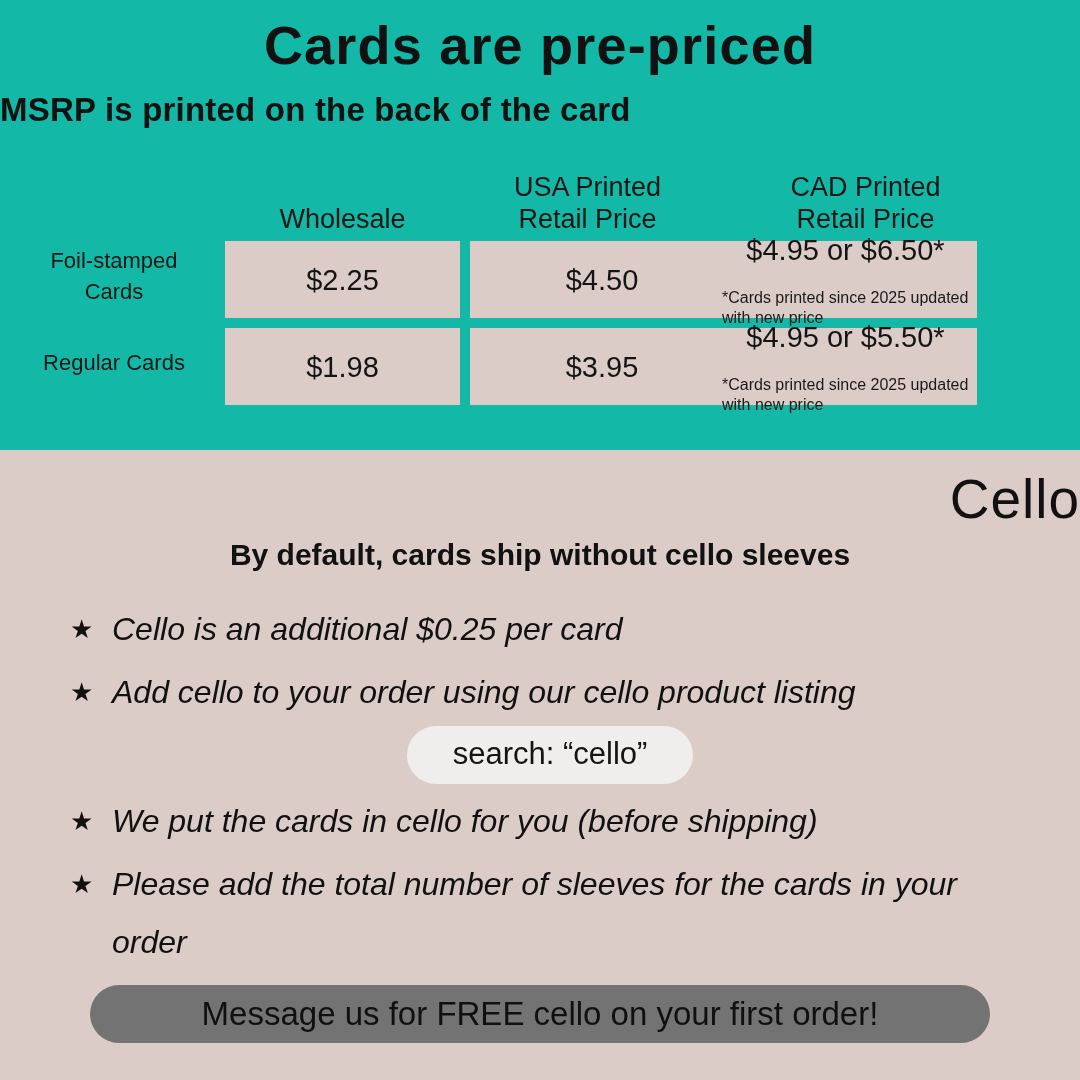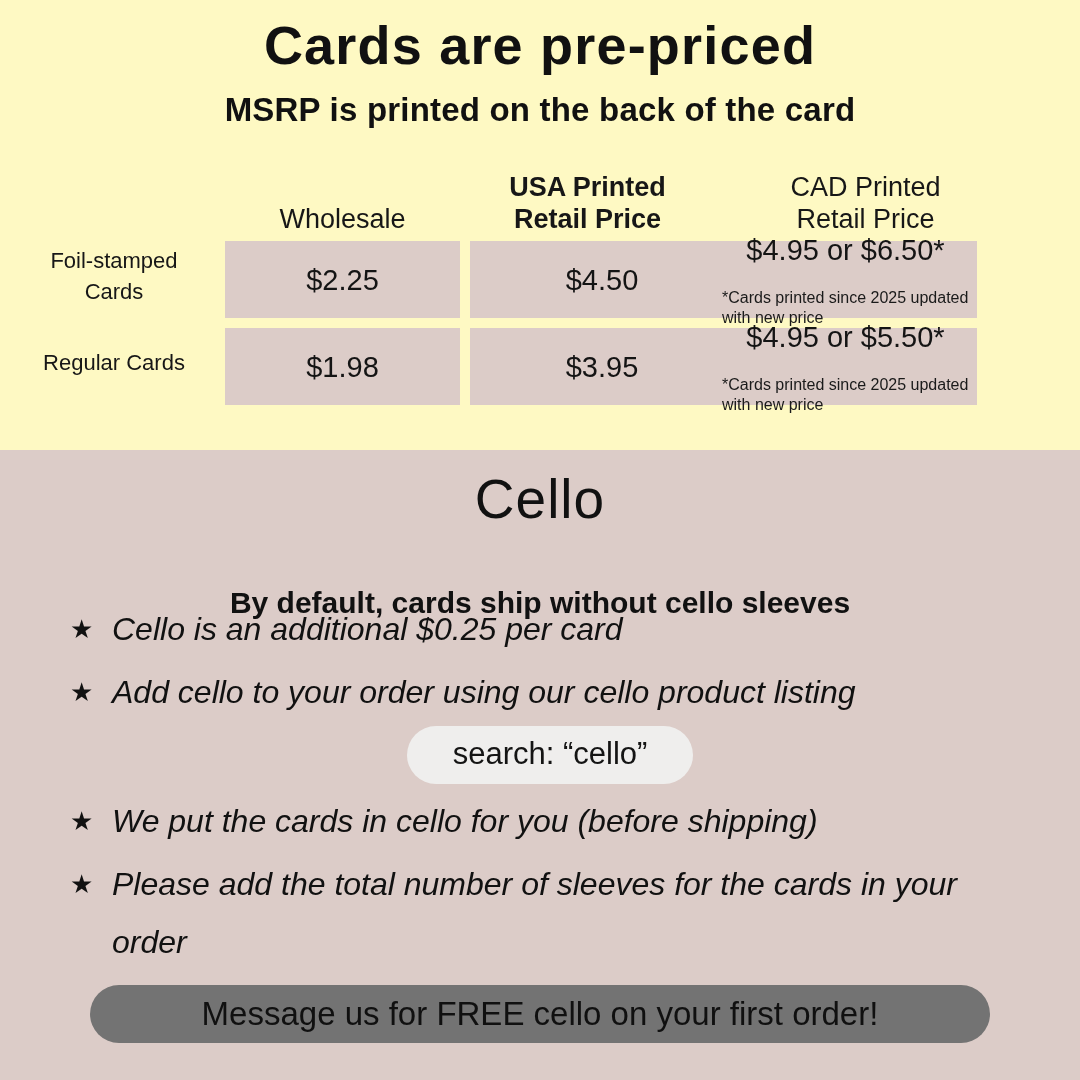--- a/index.html
+++ b/index.html
@@ -20,41 +20,41 @@
     height: 1080px;
   }
 
   
   .top-section {
     position: absolute;
     left: 0;
     top: 0;
     width: 1080px;
     height: 450px;
-    background: #fef9c3;
+    background: #14b8a6;
   }
   .title {
     position: absolute;
     left: 0;
     top: 14px;
     width: 1080px;
     text-align: center;
     font-size: 54px;
     font-weight: 700;
     letter-spacing: 1.2px;
     line-height: 62px;
     color: #111111;
     white-space: nowrap;
   }
   .subtitle {
     position: absolute;
     left: 0;
     top: 88px;
     width: 1080px;
-    text-align: center;
+    text-align: left;
     font-size: 33px;
     font-weight: 700;
     letter-spacing: 0.2px;
     line-height: 44px;
     color: #111111;
     white-space: nowrap;
   }
 
   
   .ptable {
@@ -66,21 +66,21 @@
   }
   .col-head {
     position: absolute;
     text-align: center;
     font-size: 27px;
     line-height: 32px;
     font-weight: 400;
     color: #171717;
   }
   .ch-wholesale { left: 225px; width: 235px; top: 38px; }
-  .ch-usa       { left: 470px; width: 235px; top: 6px; font-weight: bold; }
+  .ch-usa       { left: 470px; width: 235px; top: 6px; }
   .ch-cad       { left: 714px; width: 303px; top: 6px; }
 
   .row-head {
     position: absolute;
     left: 14px;
     width: 200px;
     text-align: center;
     font-size: 22px;
     line-height: 31px;
     font-weight: 400;
@@ -129,38 +129,37 @@
     top: 450px;
     width: 1080px;
     height: 630px;
     background: #DCCCC8;
   }
   .cello-title {
     position: absolute;
     left: 0;
     top: 16px;
     width: 1080px;
-    text-align: center;
+    text-align: right;
     font-size: 55px;
     line-height: 66px;
     font-weight: 400;
     letter-spacing: 1px;
     color: #111111;
   }
   .cello-subtitle {
     position: absolute;
     left: 0;
     top: 85px;
     width: 1080px;
     text-align: center;
     font-size: 30px;
     line-height: 40px;
     font-weight: 700;
     color: #111111;
-    margin-top: 48px;
   }
 
   .bullets {
     position: absolute;
     left: 70px;
     top: 150px;
     width: 960px;
   }
   .bullet {
     display: flex;

